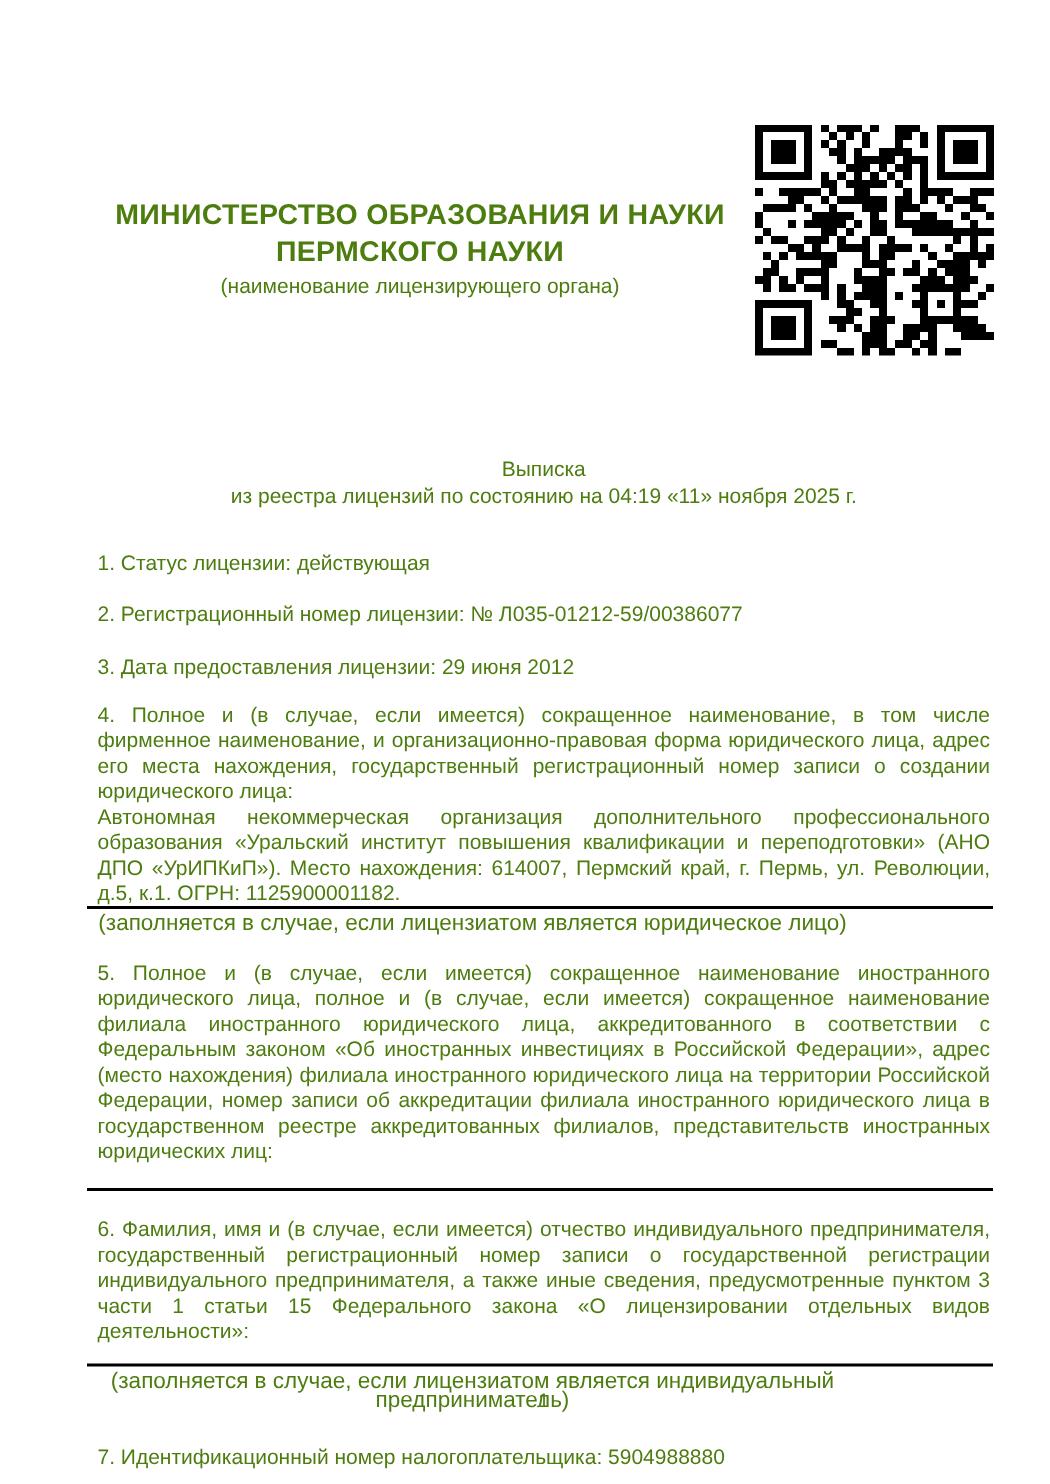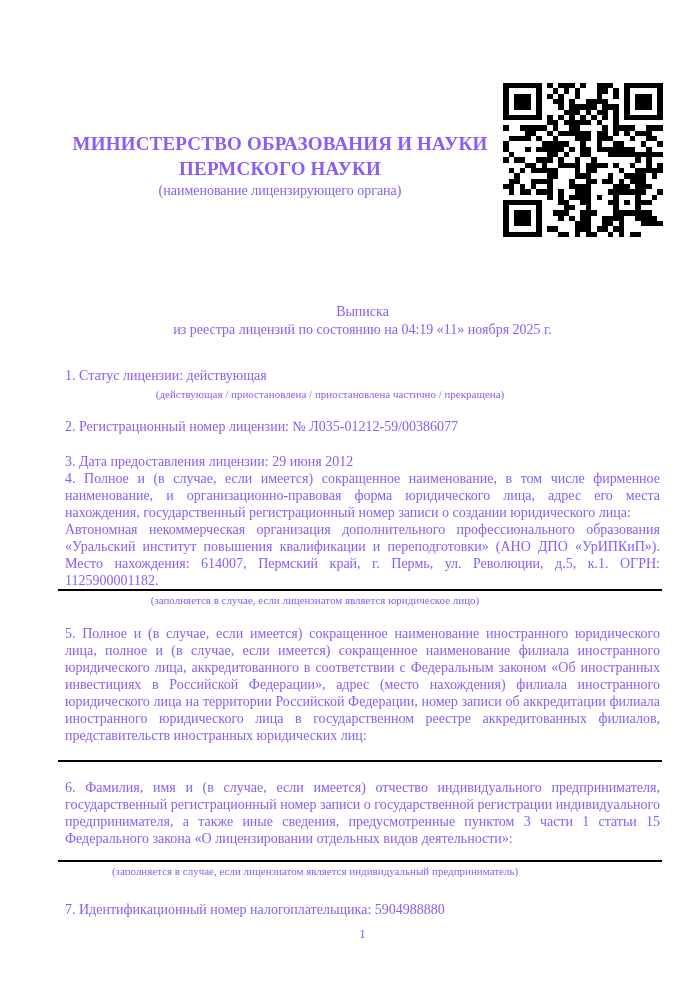--- a/index.html
+++ b/index.html
@@ -1,32 +1,32 @@
 <!DOCTYPE html>
 <html><head>
 <meta charset="utf-8">
 <style>
   html,body { margin:0; padding:0; background:#ffffff; }
   .page {
     position:relative; width:700px; height:989px; background:#ffffff;
-    color:#8b5cf6; font-family:Liberation Serif, serif; overflow:hidden;
+    color:#4d7c0f; font-family:Liberation Sans, sans-serif; overflow:hidden;
   }
   .ministry {
     position:absolute; top:131px; left:65px; width:430px; text-align:center;
   }
   .ministry-line { font-weight:bold; font-size:19px; line-height:25px; letter-spacing:0.2px; }
   .ministry-sub { font-size:14px; line-height:13px; margin-top:3px; }
   .qr-wrap { position:absolute; top:83px; left:503px; width:160px; height:154px; }
   .content { position:absolute; left:65px; top:0; width:595px; font-size:14px; line-height:17px; }
   .doc-title { margin-top:303px; text-align:center; }
   .doc-title div { line-height:18px;text-align:center; }
   .para { text-align:justify; }
   .single { text-align:left; }
   .note { width:530px; text-align:center; font-size:11px; line-height:13px; }
-  .caption { width:500px; text-align:center; font-size:11px; line-height:13px; }
+  .caption { width:500px; text-align:center; font-size:15px; line-height:13px; }
   .rule { height:0; border-top:2px solid #000; width:604px; margin-left:-7px; }
   .footer {
     position:absolute; top:926px; left:65px; width:595px;
     text-align:center; font-size:13px; line-height:15px;
   }
 </style>
 </head>
 <body>
 
 <div class="page">
@@ -474,27 +474,26 @@
   </div>
 
   <div class="content">
 
     <div class="doc-title">
       <div>Выписка</div>
       <div>из реестра лицензий по состоянию на 04:19 «11» ноября 2025 г.</div>
     </div>
 
     <div class="single" style="margin-top:28px">1. Статус лицензии: действующая</div>
-    <div class="note" style="margin-top:4px">(действующая / приостановлена / приостановлена частично / прекращена)</div>
 
     <div class="single" style="margin-top:17px">2. Регистрационный номер лицензии: № Л035-01212-59/00386077</div>
 
     <div class="single" style="margin-top:18px">3. Дата предоставления лицензии: 29 июня 2012</div>
 
-    <div class="para" style="">4. Полное и (в случае, если имеется) сокращенное наименование, в том числе фирменное наименование, и организационно-правовая форма юридического лица, адрес его места нахождения, государственный регистрационный номер записи о создании юридического лица:</div>
+    <div class="para" style="margin-top:15px">4. Полное и (в случае, если имеется) сокращенное наименование, в том числе фирменное наименование, и организационно-правовая форма юридического лица, адрес его места нахождения, государственный регистрационный номер записи о создании юридического лица:</div>
     <div class="para">Автономная некоммерческая организация дополнительного профессионального образования «Уральский институт повышения квалификации и переподготовки» (АНО ДПО «УрИПКиП»). Место нахождения: 614007, Пермский край, г. Пермь, ул. Революции, д.5, к.1. ОГРН: 1125900001182.</div>
     <div class="rule"></div>
     <div class="caption" style="margin-top:3px">(заполняется в случае, если лицензиатом является юридическое лицо)</div>
 
     <div class="para" style="margin-top:18px">5. Полное и (в случае, если имеется) сокращенное наименование иностранного юридического лица, полное и (в случае, если имеется) сокращенное наименование филиала иностранного юридического лица, аккредитованного в соответствии с Федеральным законом «Об иностранных инвестициях в Российской Федерации», адрес (место нахождения) филиала иностранного юридического лица на территории Российской Федерации, номер записи об аккредитации филиала иностранного юридического лица в государственном реестре аккредитованных филиалов, представительств иностранных юридических лиц:</div>
     <div class="rule" style="margin-top:16px"></div>
 
     <div class="para" style="margin-top:17px">6. Фамилия, имя и (в случае, если имеется) отчество индивидуального предпринимателя, государственный регистрационный номер записи о государственной регистрации индивидуального предпринимателя, а также иные сведения, предусмотренные пунктом 3 части 1 статьи 15 Федерального закона «О лицензировании отдельных видов деятельности»:</div>
     <div class="rule" style="margin-top:13px"></div>
     <div class="caption" style="margin-top:3px">(заполняется в случае, если лицензиатом является индивидуальный предприниматель)</div>

